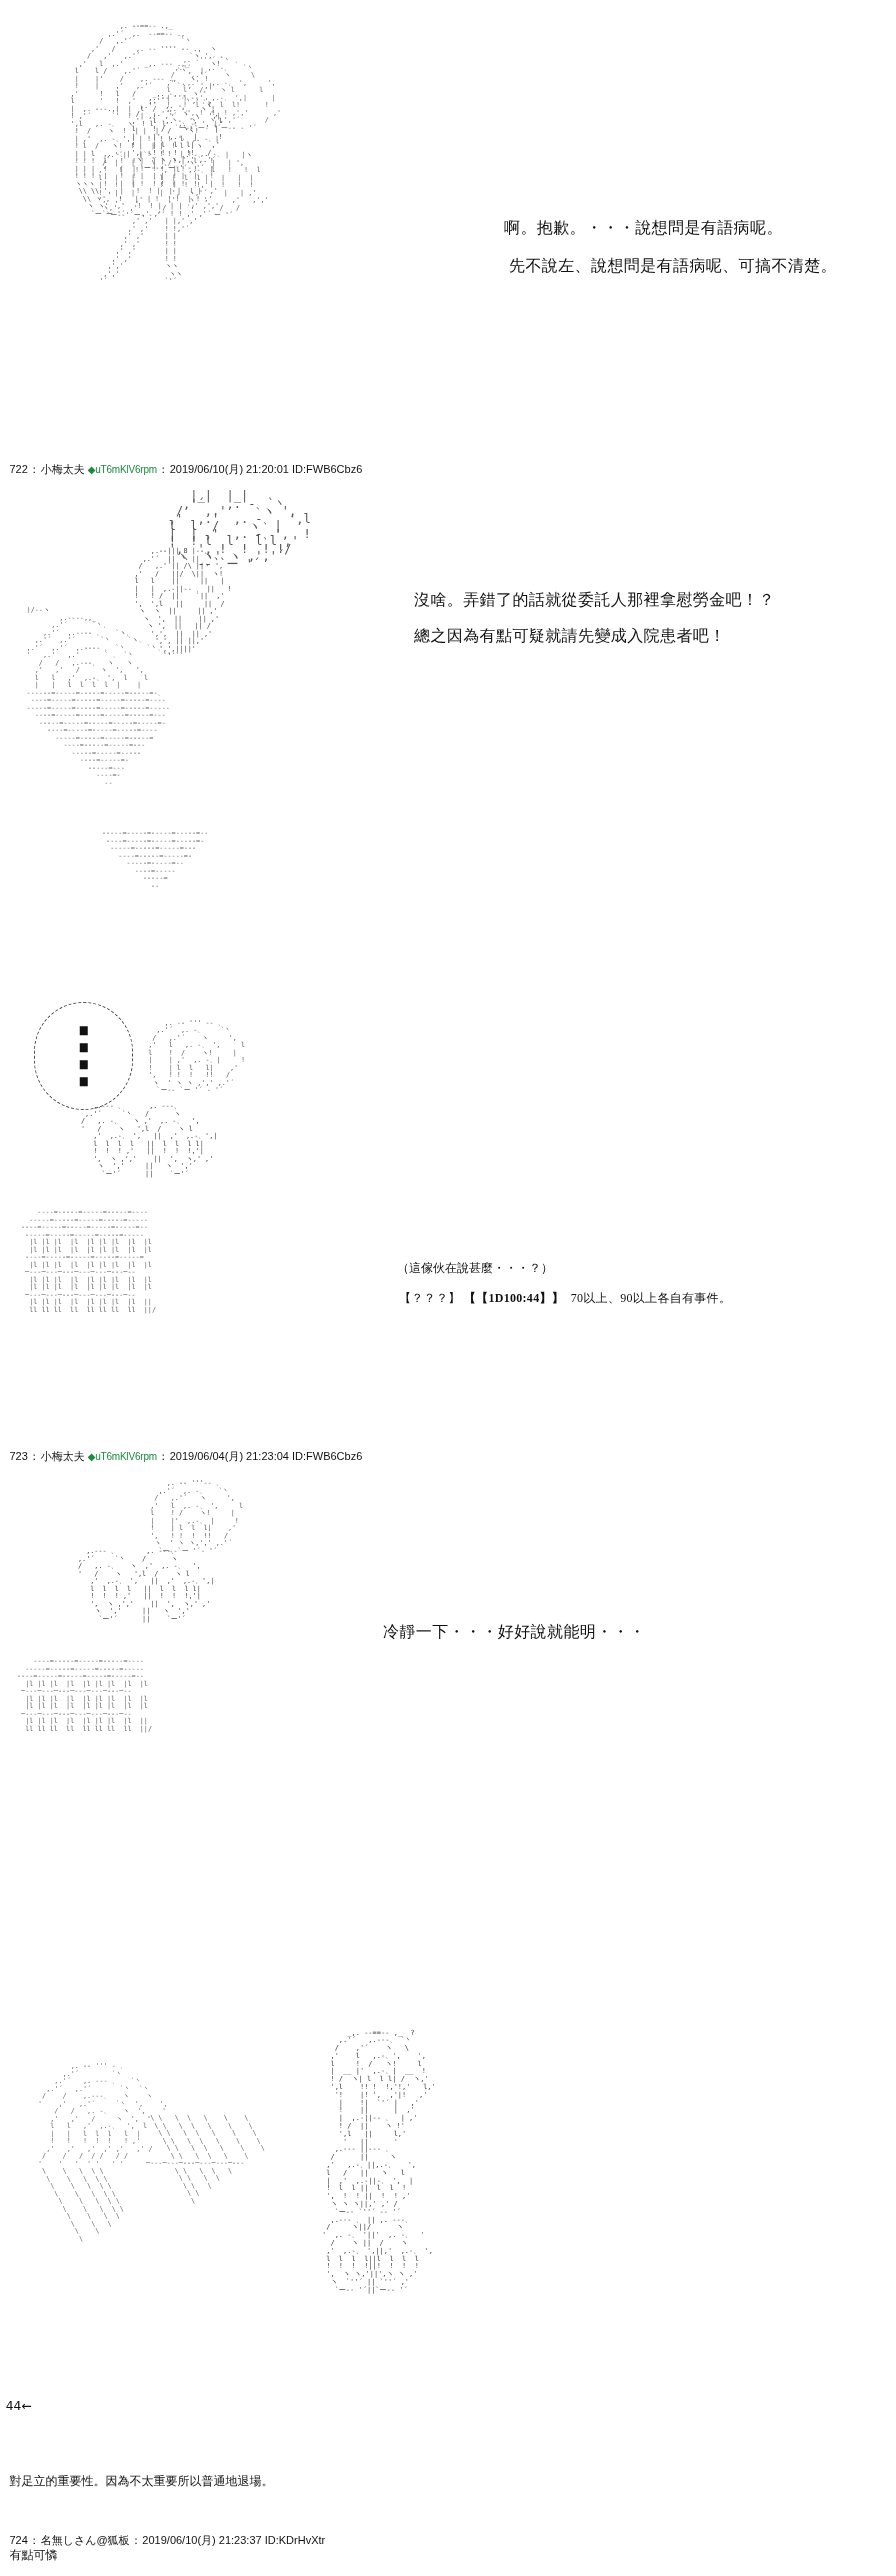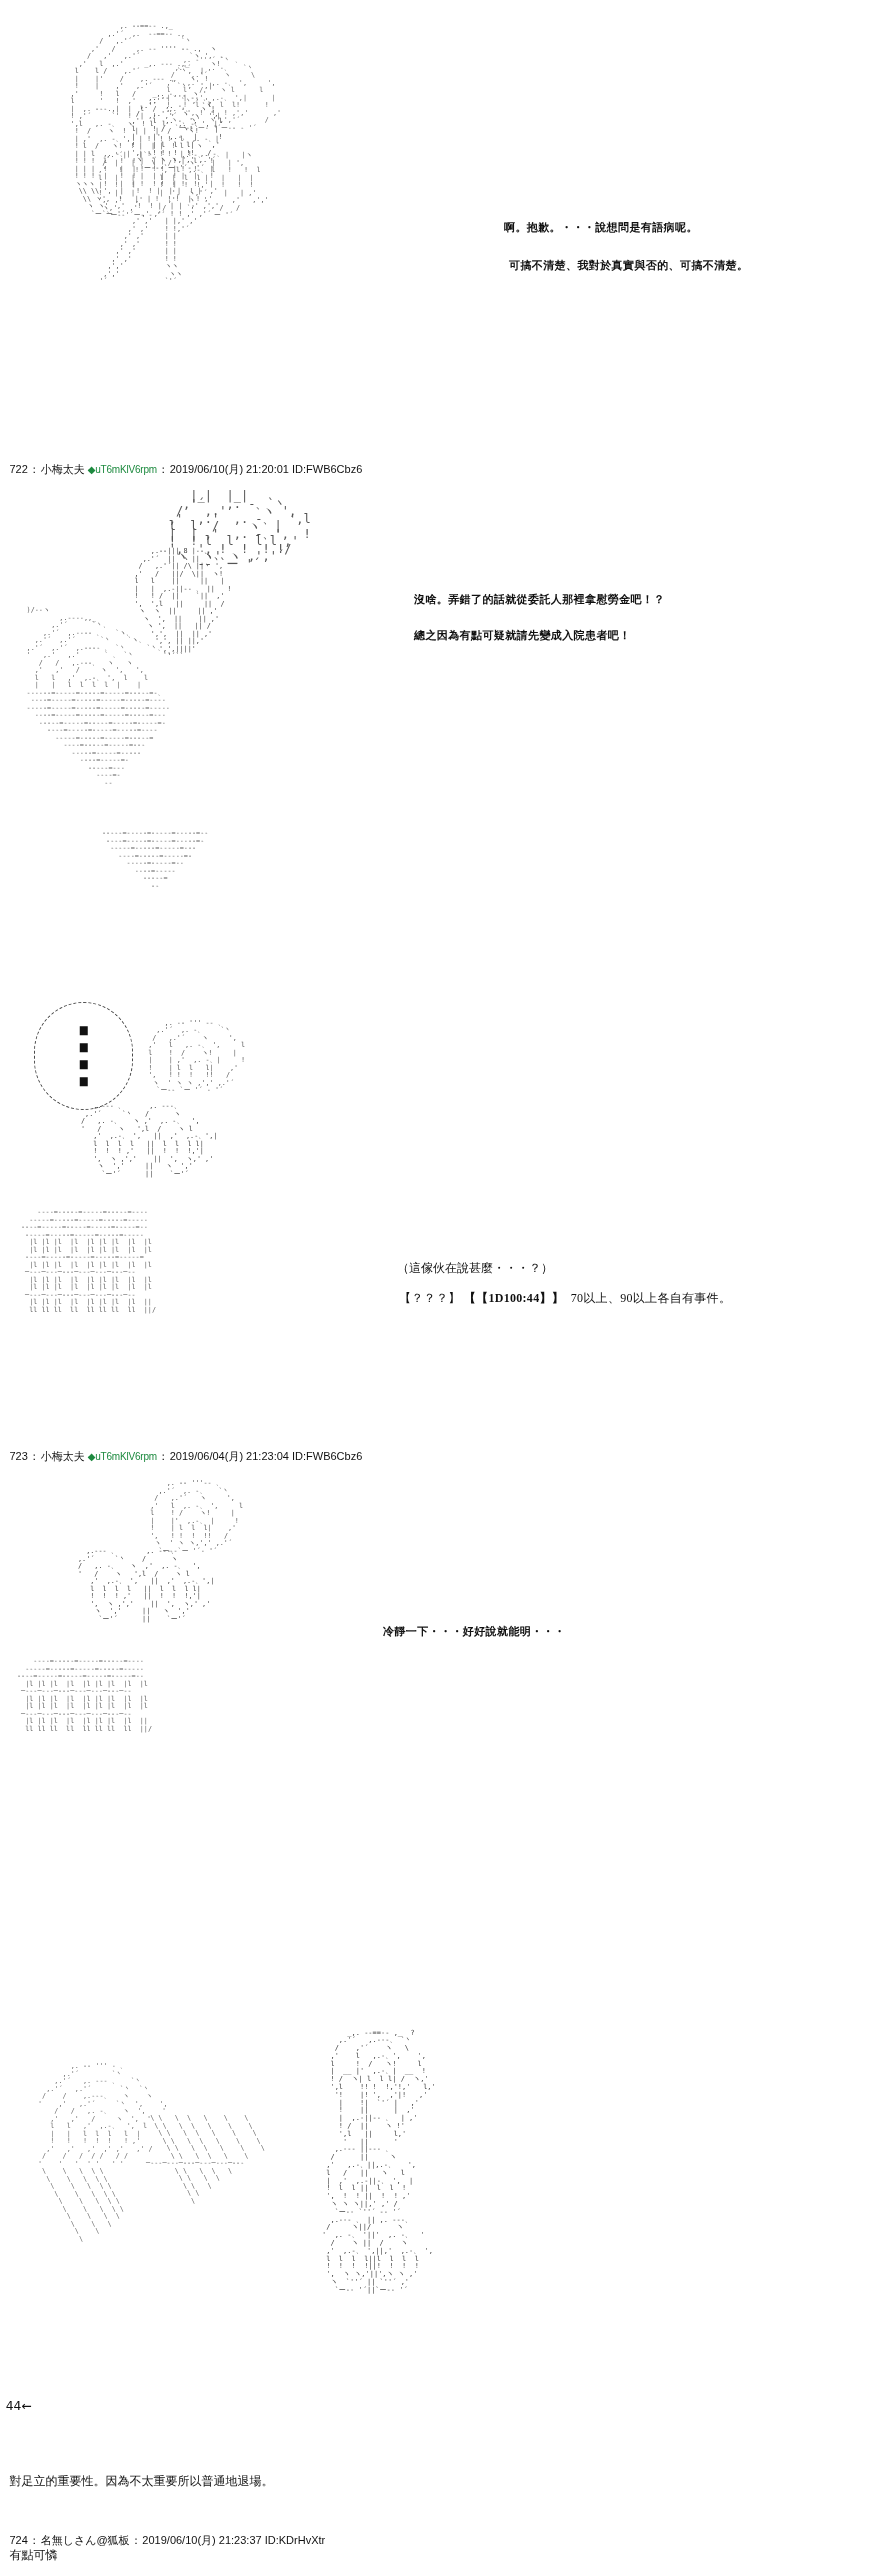--- a/index.html
+++ b/index.html
@@ -48,26 +48,25 @@
     line-height: 19px;
     padding-left: 5.7px;
     color: #111;
     white-space: pre-wrap;
   }
 
   
   .dialogue {
     position: absolute;
     font-family: "DejaVu Sans", "Liberation Sans", sans-serif;
-    font-size: 11px;
+    font-size: 16px;
     line-height: 24px;
     color: #111;
     white-space: pre;
     letter-spacing: 0.4px;
-    font-weight: bold;
   }
 
   .dice-line {
     position: absolute;
     font-family: Liberation Serif, serif;
     font-size: 12px;
     color: #111;
     white-space: pre;
     letter-spacing: 0.3px;
   }
@@ -187,21 +186,21 @@
    /   ,.'´   ヽ     ',
   ,'   l  ,. -、',     l
   l    ! /    ヽ!     |
   |    |'  ,.-、 |     !
   !    | l  l  l|    ,'
   ',   ! !  !  !!   /
    ヽ  ' ヽ ヽ,',' ,.'´
     `ー-- `ー '´‐ '´</pre>
 
     <div class="dialogue" style="left:504px; top:216px;">啊。抱歉。・・・說想問是有語病呢。</div>
-    <div class="dialogue" style="left:509px; top:254px;">可搞不清楚、我對於真實與否的、可搞不清楚。</div>
+    <div class="dialogue" style="left:509px; top:254px;">先不說左、說想問是有語病呢、可搞不清楚。</div>
 
     <div class="post-header" style="position:absolute; left:3.8px; top:462px;">
       <span>722</span><span class="sep">：</span><span class="name">小梅太夫</span>
       <span class="trip">◆uT6mKlV6rpm</span><span class="sep">：</span><span class="date">2019/06/10(月) 21:20:01</span>
       <span class="uid">ID:FWB6Cbz6</span>
     </div>
   </div>
 
   <div class="post" style="position:absolute;left:0;top:493px;width:896px;height:531px;">
 

